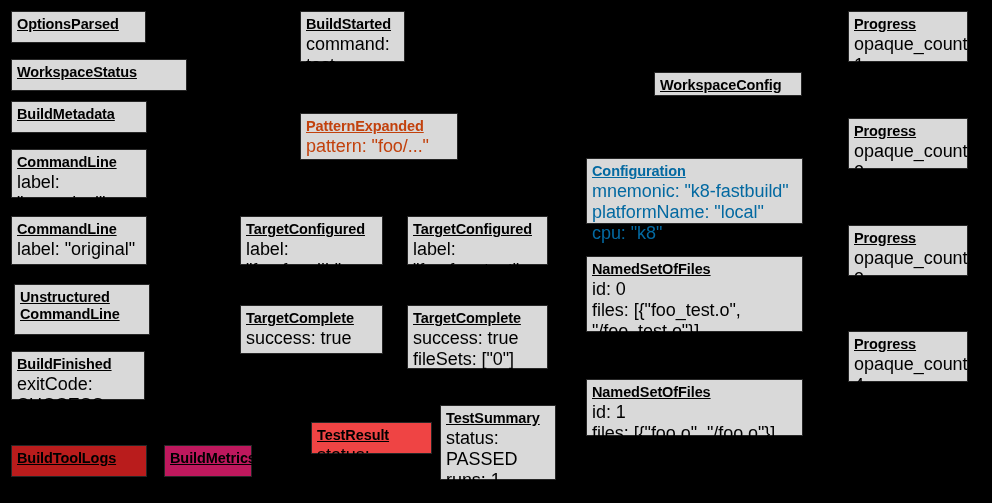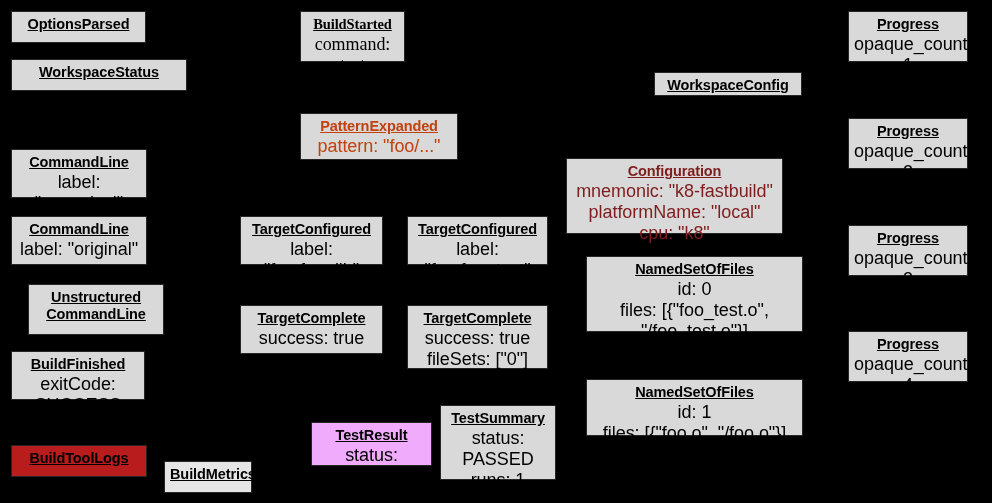--- a/index.html
+++ b/index.html
@@ -9,21 +9,20 @@
   }
   body {
     font-family: "Liberation Sans", sans-serif;
   }
   #canvas {
     position: relative;
     width: 992px;
     height: 503px;
     background: #000000;
     overflow: hidden;
-    text-align: center;
   }
   .node {
     position: absolute;
     box-sizing: border-box;
     background: #d9d9d9;
     border: 1px solid #262626;
     padding: 4px 5px 5px 5px;
     color: #000000;
     line-height: 1.16;
   }
@@ -50,47 +49,50 @@
     margin-bottom: 0;
   }
 </style>
 </head>
 <body>
 
 <div id="canvas" style="background: rgb(0, 0, 0);">
     <div class="node title-only" style="left: 11px; top: 11px; width: 135px; height: 32px; background: rgb(217, 217, 217); border-color: rgb(38, 38, 38); color: rgb(0, 0, 0);">
       <span class="node-title">OptionsParsed</span>
     </div>
-    <div class="node" style="left: 300px; top: 11px; width: 105px; height: 51px; background: rgb(217, 217, 217); border-color: rgb(38, 38, 38); color: rgb(0, 0, 0); font-family: Liberation Serif, serif;">
+    <div class="node" style="left: 300px; top: 11px; width: 105px; height: 51px; background: rgb(217, 217, 217); border-color: rgb(38, 38, 38); color: rgb(0, 0, 0);">
       <span class="node-title">BuildStarted</span>
       <span class="node-fields">command: test</span>
     </div>
     <div class="node" style="left: 848px; top: 11px; width: 120px; height: 51px; background: rgb(217, 217, 217); border-color: rgb(38, 38, 38); color: rgb(0, 0, 0);">
       <span class="node-title">Progress</span>
       <span class="node-fields">opaque_count: 1</span>
     </div>
     <div class="node title-only" style="left: 11px; top: 59px; width: 176px; height: 32px; background: rgb(217, 217, 217); border-color: rgb(38, 38, 38); color: rgb(0, 0, 0);">
       <span class="node-title">WorkspaceStatus</span>
     </div>
     <div class="node title-only" style="left: 654px; top: 72px; width: 148px; height: 24px; background: rgb(217, 217, 217); border-color: rgb(38, 38, 38); color: rgb(0, 0, 0);">
       <span class="node-title">WorkspaceConfig</span>
     </div>
+    <div class="node title-only" style="left: 11px; top: 101px; width: 136px; height: 32px; background: rgb(217, 217, 217); border-color: rgb(38, 38, 38); color: rgb(0, 0, 0);">
+      <span class="node-title">BuildMetadata</span>
+    </div>
     <div class="node" style="left: 300px; top: 113px; width: 158px; height: 47px; background: rgb(217, 217, 217); border-color: rgb(38, 38, 38); color: #c2410c;">
       <span class="node-title">PatternExpanded</span>
       <span class="node-fields">pattern: "foo/..."</span>
     </div>
     <div class="node" style="left: 848px; top: 118px; width: 120px; height: 51px; background: rgb(217, 217, 217); border-color: rgb(38, 38, 38); color: rgb(0, 0, 0);">
       <span class="node-title">Progress</span>
       <span class="node-fields">opaque_count: 2</span>
     </div>
     <div class="node" style="left: 11px; top: 149px; width: 136px; height: 49px; background: rgb(217, 217, 217); border-color: rgb(38, 38, 38); color: rgb(0, 0, 0);">
       <span class="node-title">CommandLine</span>
       <span class="node-fields">label: "canonical"</span>
     </div>
-    <div class="node" style="left: 566px; top: 158px; width: 217px; height: 76px; background: rgb(217, 217, 217); border-color: rgb(38, 38, 38); color: #7f1d1d;">
+    <div class="node" style="left: 586px; top: 158px; width: 217px; height: 66px; background: rgb(217, 217, 217); border-color: rgb(38, 38, 38); color: #0369a1;">
       <span class="node-title">Configuration</span>
       <span class="node-fields">mnemonic: "k8-fastbuild"
 platformName: "local"
 cpu: "k8"</span>
     </div>
     <div class="node" style="left: 11px; top: 216px; width: 136px; height: 49px; background: rgb(217, 217, 217); border-color: rgb(38, 38, 38); color: rgb(0, 0, 0);">
       <span class="node-title">CommandLine</span>
       <span class="node-fields">label: "original"</span>
     </div>
     <div class="node" style="left: 240px; top: 216px; width: 143px; height: 49px; background: rgb(217, 217, 217); border-color: rgb(38, 38, 38); color: rgb(0, 0, 0);">
@@ -104,21 +106,21 @@
     <div class="node" style="left: 848px; top: 225px; width: 120px; height: 51px; background: rgb(217, 217, 217); border-color: rgb(38, 38, 38); color: rgb(0, 0, 0);">
       <span class="node-title">Progress</span>
       <span class="node-fields">opaque_count: 3</span>
     </div>
     <div class="node" style="left: 586px; top: 256px; width: 217px; height: 76px; background: rgb(217, 217, 217); border-color: rgb(38, 38, 38); color: rgb(0, 0, 0);">
       <span class="node-title">NamedSetOfFiles</span>
       <span class="node-fields">id: 0
 files: [{"foo_test.o", "/foo_test.o"}]
 fileSets: ["1"]</span>
     </div>
-    <div class="node title-only" style="left: 28px; top: 284px; width: 136px; height: 51px; background: rgb(217, 217, 217); border-color: rgb(38, 38, 38); color: rgb(0, 0, 0);">
+    <div class="node title-only" style="left: 14px; top: 284px; width: 136px; height: 51px; background: rgb(217, 217, 217); border-color: rgb(38, 38, 38); color: rgb(0, 0, 0);">
       <span class="node-title">Unstructured
 CommandLine</span>
     </div>
     <div class="node" style="left: 240px; top: 305px; width: 143px; height: 49px; background: rgb(217, 217, 217); border-color: rgb(38, 38, 38); color: rgb(0, 0, 0);">
       <span class="node-title">TargetComplete</span>
       <span class="node-fields">success: true</span>
     </div>
     <div class="node" style="left: 407px; top: 305px; width: 141px; height: 64px; background: rgb(217, 217, 217); border-color: rgb(38, 38, 38); color: rgb(0, 0, 0);">
       <span class="node-title">TargetComplete</span>
       <span class="node-fields">success: true
@@ -135,23 +137,23 @@
     <div class="node" style="left: 586px; top: 379px; width: 217px; height: 57px; background: rgb(217, 217, 217); border-color: rgb(38, 38, 38); color: rgb(0, 0, 0);">
       <span class="node-title">NamedSetOfFiles</span>
       <span class="node-fields">id: 1
 files: [{"foo.o", "/foo.o"}]</span>
     </div>
     <div class="node" style="left: 440px; top: 405px; width: 116px; height: 75px; background: rgb(217, 217, 217); border-color: rgb(38, 38, 38); color: rgb(0, 0, 0);">
       <span class="node-title">TestSummary</span>
       <span class="node-fields">status: PASSED
 runs: 1</span>
     </div>
-    <div class="node" style="left: 311px; top: 422px; width: 121px; height: 44px; background: #f0abfc; border-color: rgb(38, 38, 38); color: rgb(0, 0, 0);">
+    <div class="node" style="left: 311px; top: 422px; width: 121px; height: 32px; background: #ef4444; border-color: rgb(38, 38, 38); color: rgb(0, 0, 0);">
       <span class="node-title">TestResult</span>
       <span class="node-fields">status: PASSED</span>
     </div>
     <div class="node title-only" style="left: 11px; top: 445px; width: 136px; height: 32px; background: #b91c1c; border-color: rgb(38, 38, 38); color: rgb(0, 0, 0);">
       <span class="node-title">BuildToolLogs</span>
     </div>
-    <div class="node title-only" style="left: 164px; top: 445px; width: 88px; height: 32px; background: #e5e5e5; border-color: rgb(38, 38, 38); color: rgb(0, 0, 0); margin-top: 16px;">
+    <div class="node title-only" style="left: 164px; top: 445px; width: 88px; height: 32px; background: #be185d; border-color: rgb(38, 38, 38); color: rgb(0, 0, 0);">
       <span class="node-title">BuildMetrics</span>
     </div>
   </div>
 
 </body></html>

